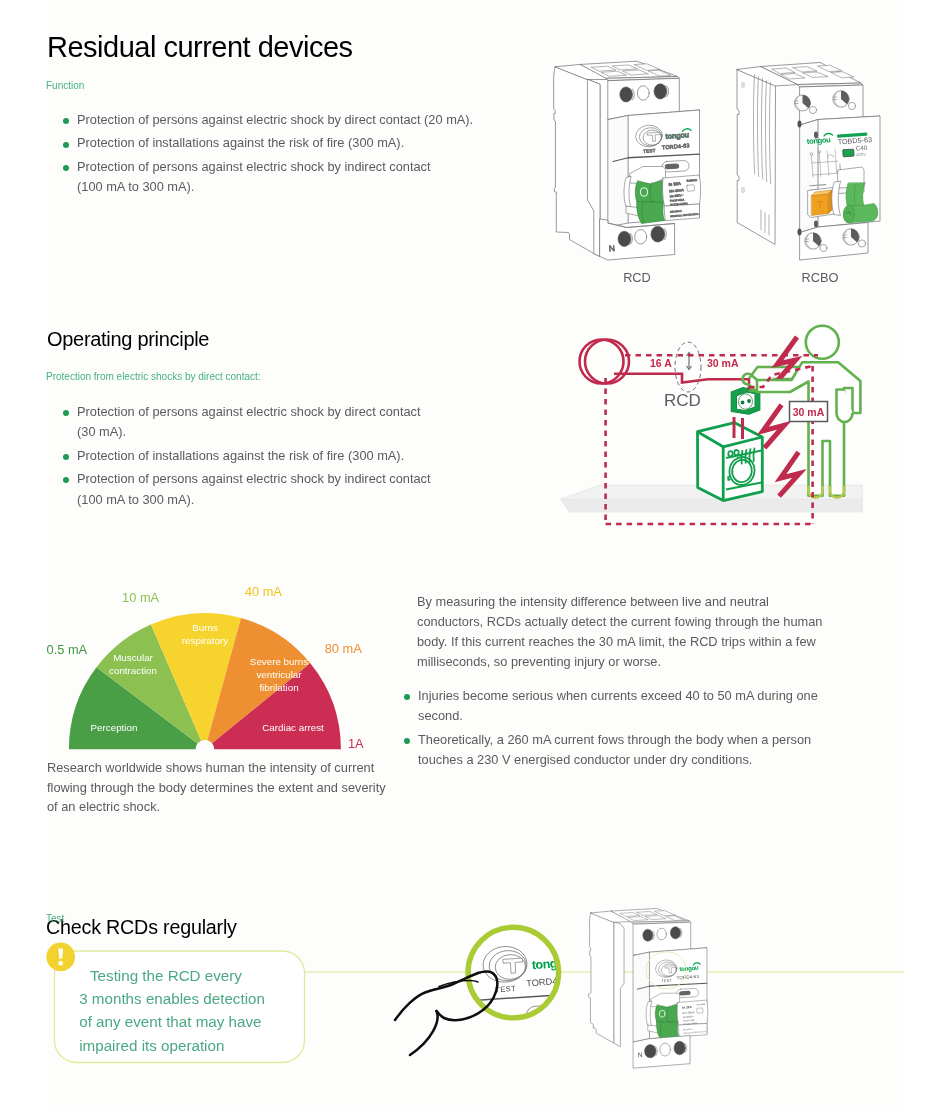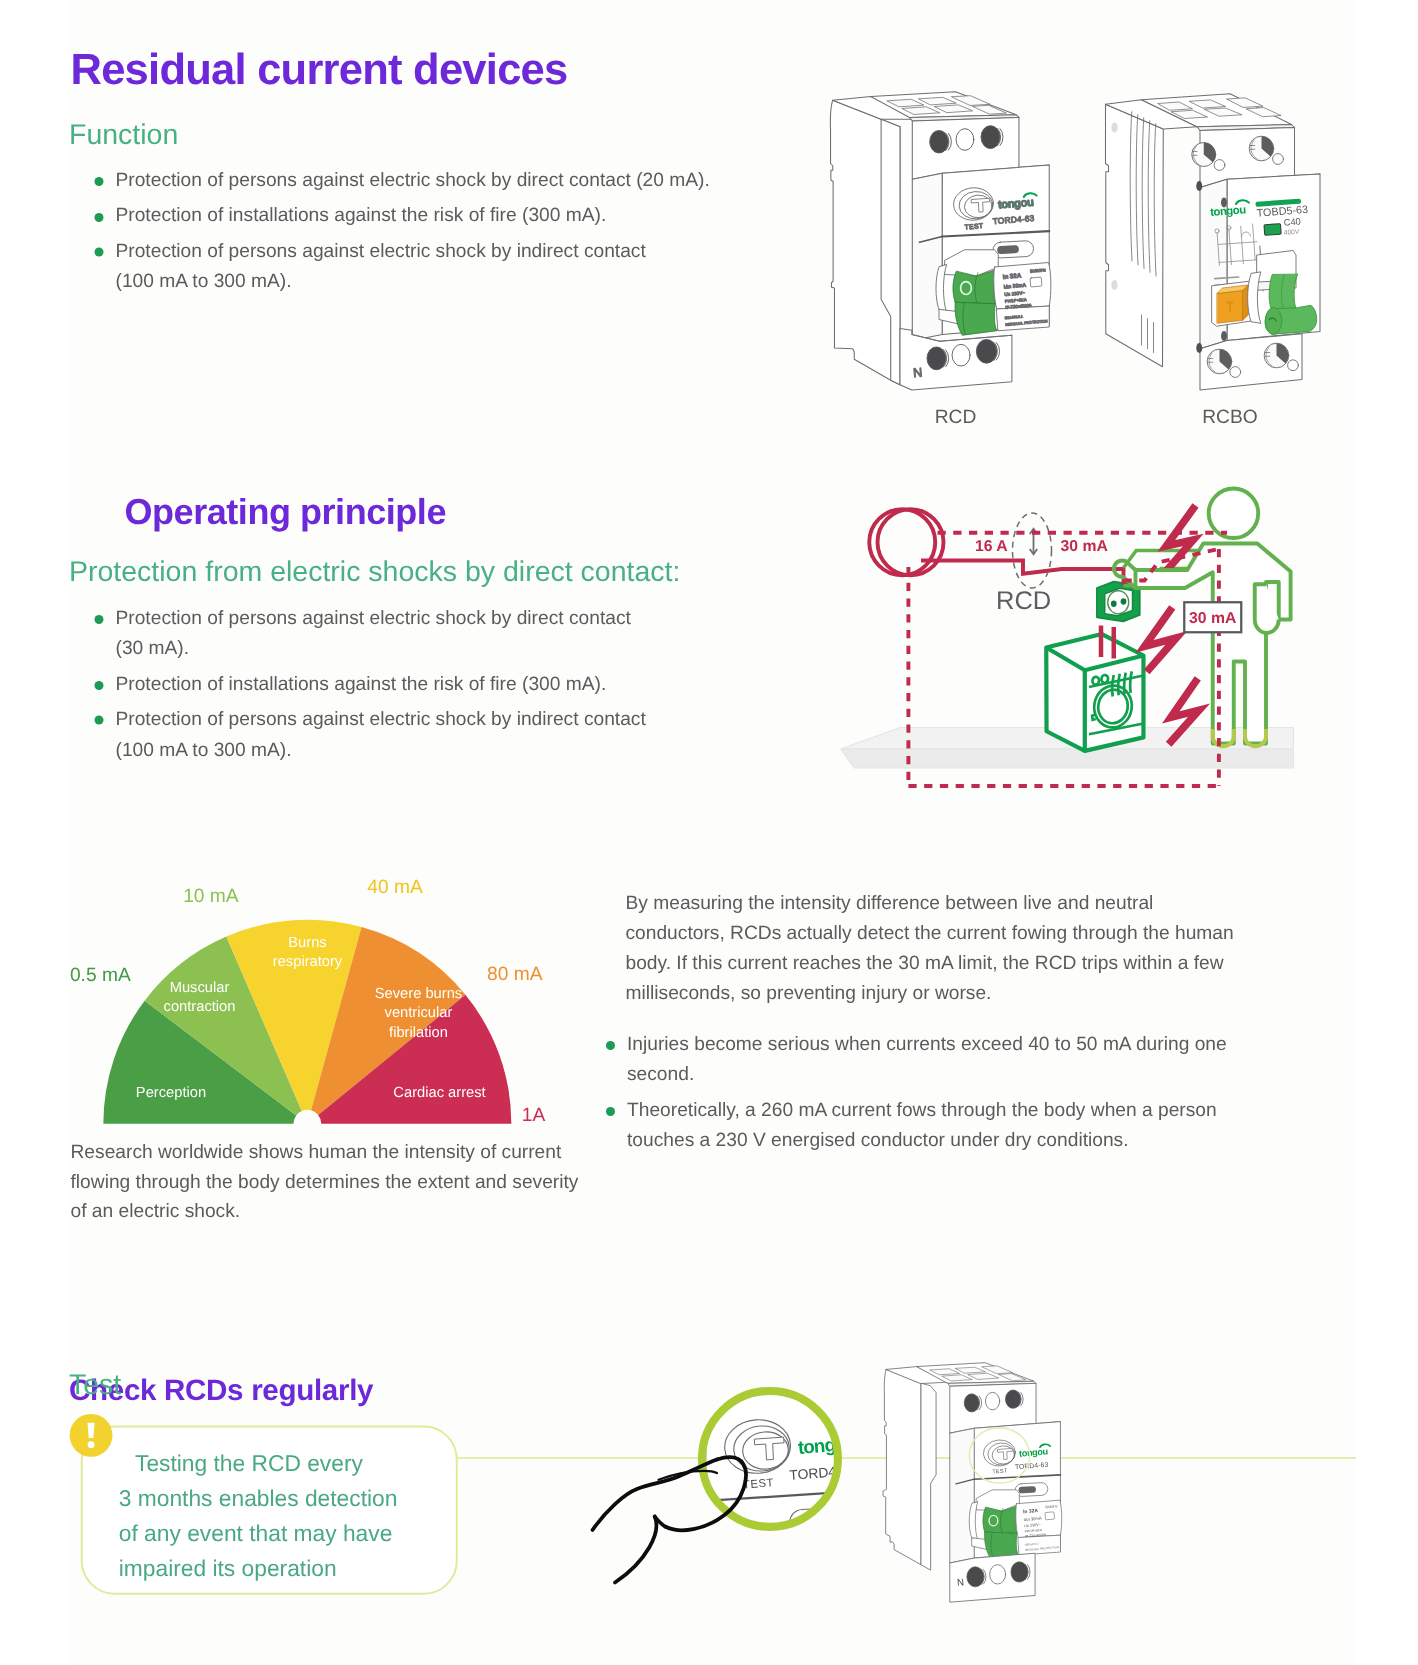--- a/index.html
+++ b/index.html
@@ -1,22 +1,22 @@
 <!DOCTYPE html>
 <html><head>
 <meta charset="utf-8">
 <style>
   html,body{margin:0;padding:0;}
   body{width:945px;height:1110px;background:#ffffff;font-family:"Liberation Sans",sans-serif;-webkit-font-smoothing:antialiased;overflow:hidden;}
   .page{position:relative;width:945px;height:1110px;background:#fff;}
   .bandbg{position:absolute;left:47px;top:0;width:856px;height:1110px;background:#fdfdfc;}
-  h1.sec-title{position:absolute;margin:0;font-size:29px;font-weight:700;color:#6d28d9;letter-spacing:-0.5px;white-space:nowrap;}
-  h1.t2{font-size:24px;letter-spacing:-0.3px;margin-left:36px;}
+  h1.sec-title{position:absolute;margin:0;font-size:29px;font-weight:400;color:#000000;letter-spacing:-0.5px;white-space:nowrap;}
+  h1.t2{font-size:20px;letter-spacing:-0.3px;}
   h1.t3{font-size:19.7px;letter-spacing:-0.2px;margin-top:44px;}
-  .sec-sub{position:absolute;margin:0;font-size:19px;color:#48b183;white-space:nowrap;}
+  .sec-sub{position:absolute;margin:0;font-size:10px;color:#48b183;white-space:nowrap;}
   ul.bullets{position:absolute;margin:0;padding:0;list-style:none;}
   ul.bullets li{position:relative;padding-left:20px;font-size:12.8px;color:#5b5b5b;line-height:20.3px;margin-bottom:3.2px;}
   ul.bullets.nowrap li{white-space:nowrap;}
   ul.bullets li:before{content:"";position:absolute;left:6px;top:8.2px;width:6px;height:6px;border-radius:50%;background:#1d9b55;}
   .cap{position:absolute;font-size:12.8px;color:#5b5b5b;text-align:center;}
   .para{position:absolute;font-size:12.8px;color:#5b5b5b;line-height:22.2px;}
   svg{display:block;overflow:visible;}
   .svgwrap{position:absolute;}
 </style>
 </head>

